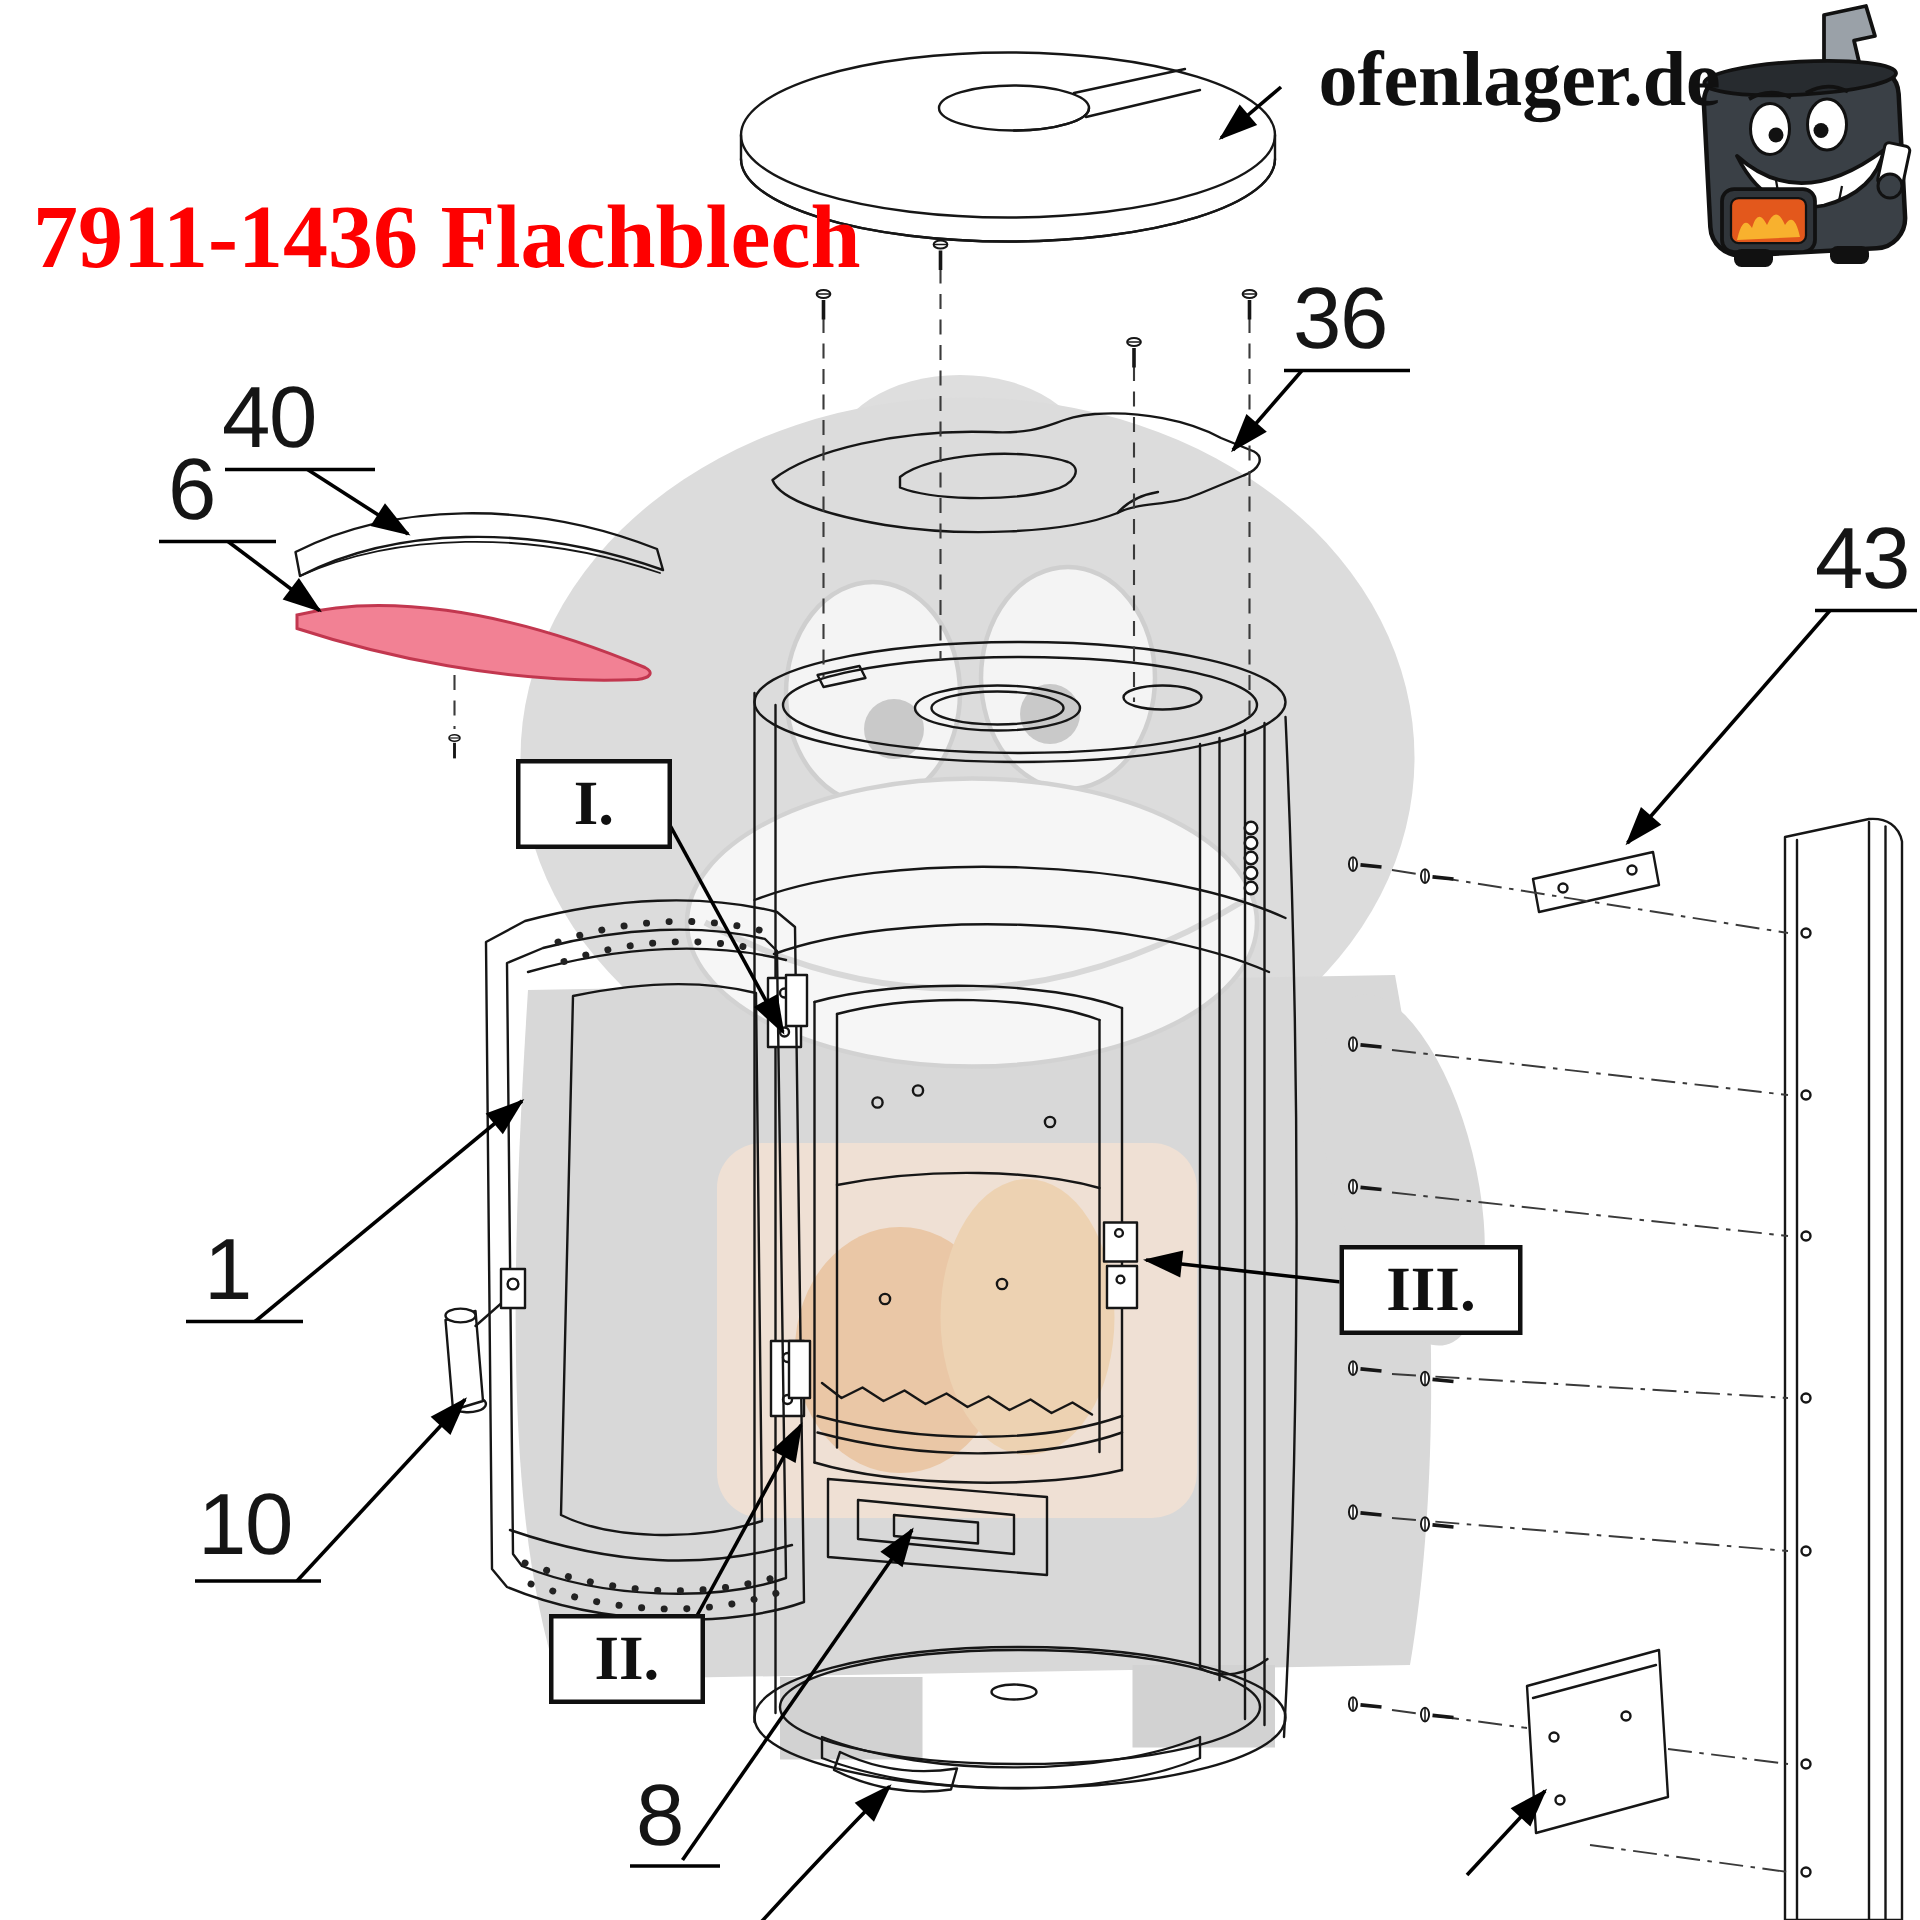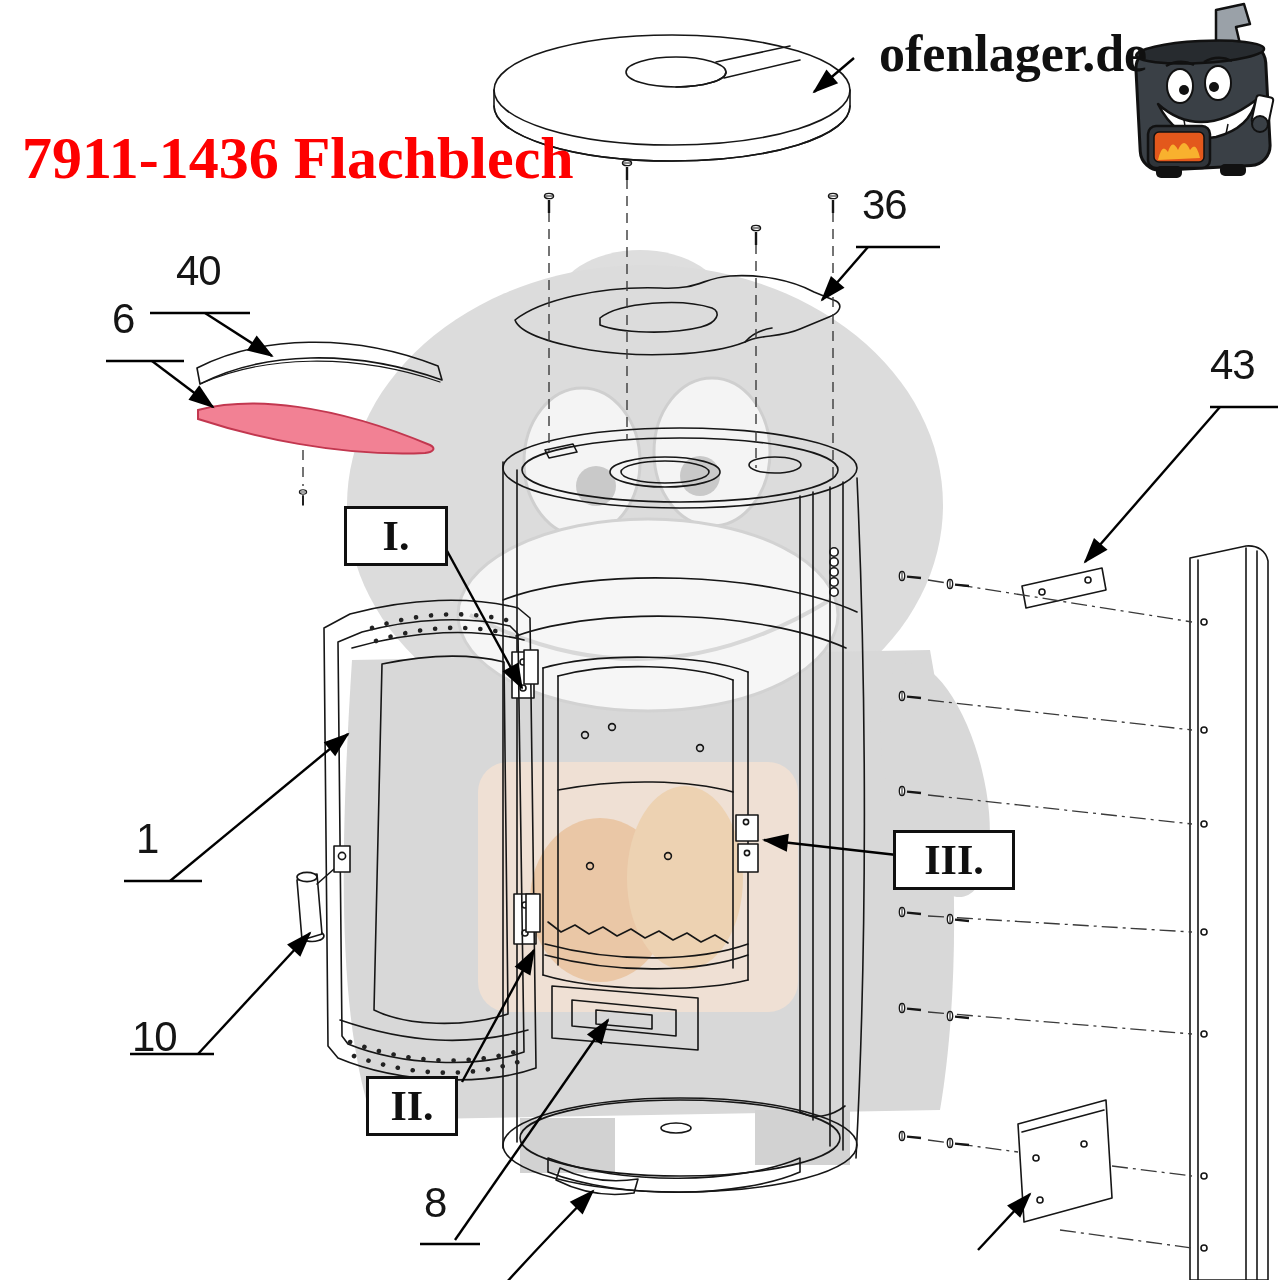--- a/index.html
+++ b/index.html
@@ -14,21 +14,21 @@
     font-family:"Liberation Serif", serif;font-weight:700;font-size:60px;color:#fe0000;
     white-space:nowrap;
   }
   .brand{
     left:850px;top:24px;
     font-family:"Liberation Serif", serif;font-weight:700;font-size:52px;color:#101010;
     white-space:nowrap;
     margin-left:29px;
   }
   .num{
-    font-size:42px;font-weight:400;color:#151515;letter-spacing:-1px;line-height:1;
+    font-size:58px;font-weight:400;color:#151515;letter-spacing:-1px;line-height:1;
     font-family:"Liberation Sans", sans-serif;
   }
   .rbox{
     border:3px solid #101010;background:#ffffff;
     display:flex;align-items:center;justify-content:center;
     font-family:"Liberation Serif", serif;font-weight:700;font-size:42px;color:#101010;
     box-sizing:border-box;
   }
 </style>
 </head>
@@ -299,23 +299,23 @@
     <circle cx="1260" cy="124" r="8" fill="#3a4046" stroke="#111" stroke-width="2"></circle>
     <rect x="1156" y="166" width="26" height="12" rx="5" fill="#111"></rect>
     <rect x="1220" y="164" width="26" height="12" rx="5" fill="#111"></rect>
   </g>
 </svg>
 
 <div class="overlay title">7911-1436 Flachblech</div>
 
 <div class="overlay brand">ofenlager.de</div>
 
-<div class="overlay num" style="left:148px;top:250px;margin-left:28px;">40</div>
+<div class="overlay num" style="left:148px;top:250px;">40</div>
 <div class="overlay num" style="left:112px;top:298px;">6</div>
 <div class="overlay num" style="left:862px;top:184px;">36</div>
 <div class="overlay num" style="left:1210px;top:344px;">43</div>
 <div class="overlay num" style="left:136px;top:818px;">1</div>
-<div class="overlay num" style="left:132px;top:1016px;">10</div>
+<div class="overlay num" style="left:132px;top:988px;">10</div>
 <div class="overlay num" style="left:424px;top:1182px;">8</div>
 
 <div class="overlay rbox" style="left:344px;top:506px;width:104px;height:60px;">I.</div>
-<div class="overlay rbox" style="left:366px;top:1076px;width:92px;height:60px;">II.</div>
+<div class="overlay rbox" style="left:366px;top:1076px;width:104px;height:60px;">II.</div>
 <div class="overlay rbox" style="left:893px;top:830px;width:122px;height:60px;">III.</div>
 
 </body></html>

